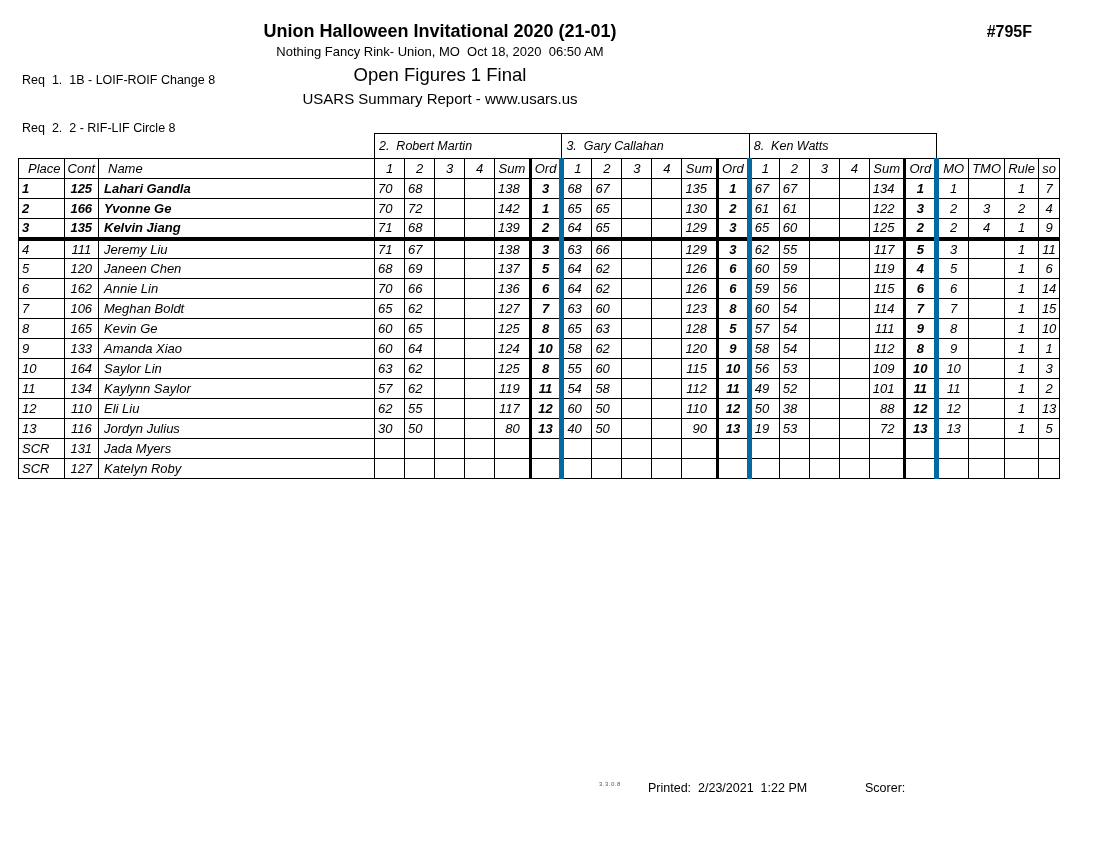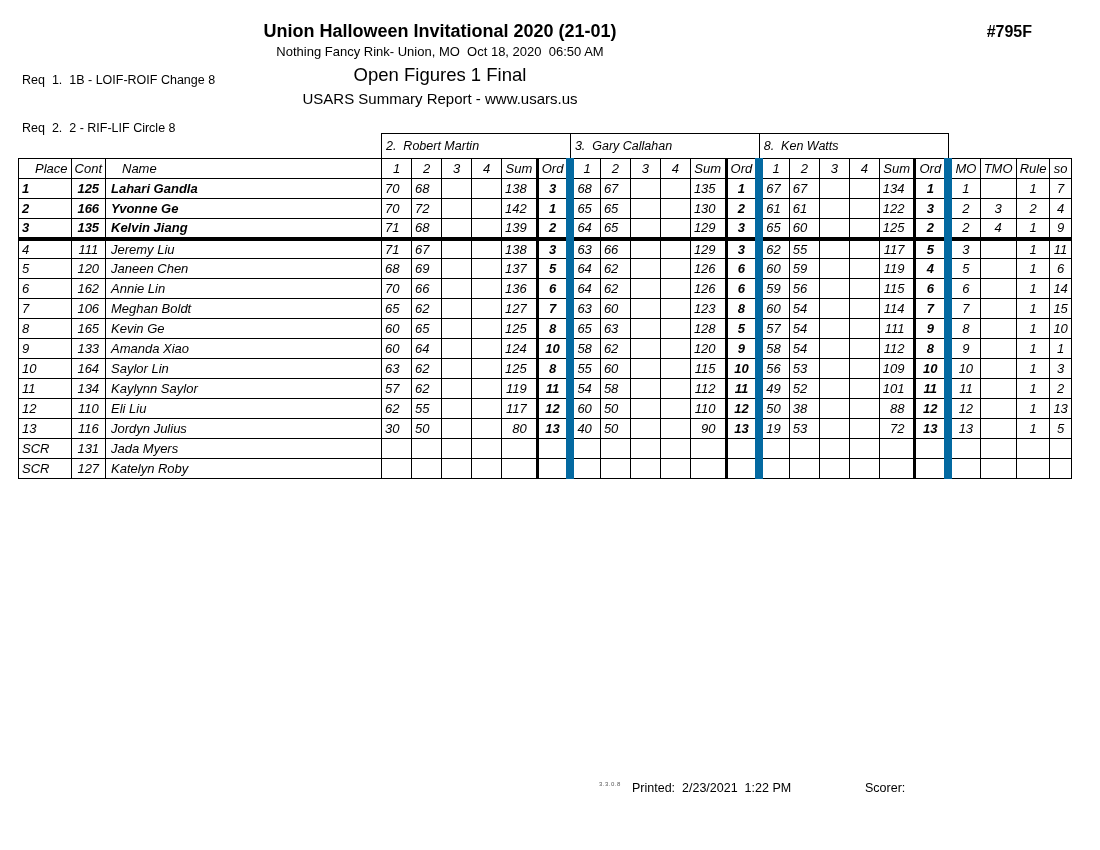--- a/index.html
+++ b/index.html
@@ -21,32 +21,32 @@
   .repnum { position:absolute; top:23px; right:68px; font-size:16px; font-weight:bold; }
 
   
   .tablewrap { position:absolute; left:18px; top:133px; }
   table { border-collapse:collapse; table-layout:fixed; font-size:13px;font-style:italic; }
   td { border:1px solid #000; height:20px; padding:0 3px; overflow:hidden; white-space:pre; }
   tr.judgerow td { height:25px; vertical-align:middle; }
   td.nb { border:none; background:transparent; }
   td.judgebox { border:1px solid #000; font-size:12.5px; padding-left:4px; text-align:left; }
   tr.headrow td { text-align:center; }
-  tr.headrow td.hl { text-align:left; padding-left:16px; }
+  tr.headrow td.hl { text-align:left; padding-left:9px; }
   td.l { text-align:left; }
   td.c { text-align:center; }
   td.r { text-align:right; padding-right:9px; }
-  td.ord { border-left:3px solid #000; border-right:8px solid #0369a1; text-align:center; }
+  td.ord { border-left:3px solid #000; border-right:5px solid #0369a1; text-align:center; }
   td.b { font-weight:bold; }
   td.name { padding-left:5px; }
   tr.sep td { border-bottom:4px solid #000; }
 
   
   .foot-version { position:absolute; left:599px; top:781px; font-size:6px; color:#555; letter-spacing:0.5px; }
-  .foot-printed { position:absolute; left:632px; top:781px; font-size:12.5px; white-space:pre; }
+  .foot-printed { position:absolute; left:648px; top:781px; font-size:12.5px; white-space:pre; }
   .foot-scorer  { position:absolute; left:865px; top:781px; font-size:12.5px; }
 </style>
 </head>
 <body>
 
 <div class="page">
 
   <div class="req-block">
     <div>Req  1.  1B - LOIF-ROIF Change 8</div>
     <div>Req  2.  2 - RIF-LIF Circle 8</div>

